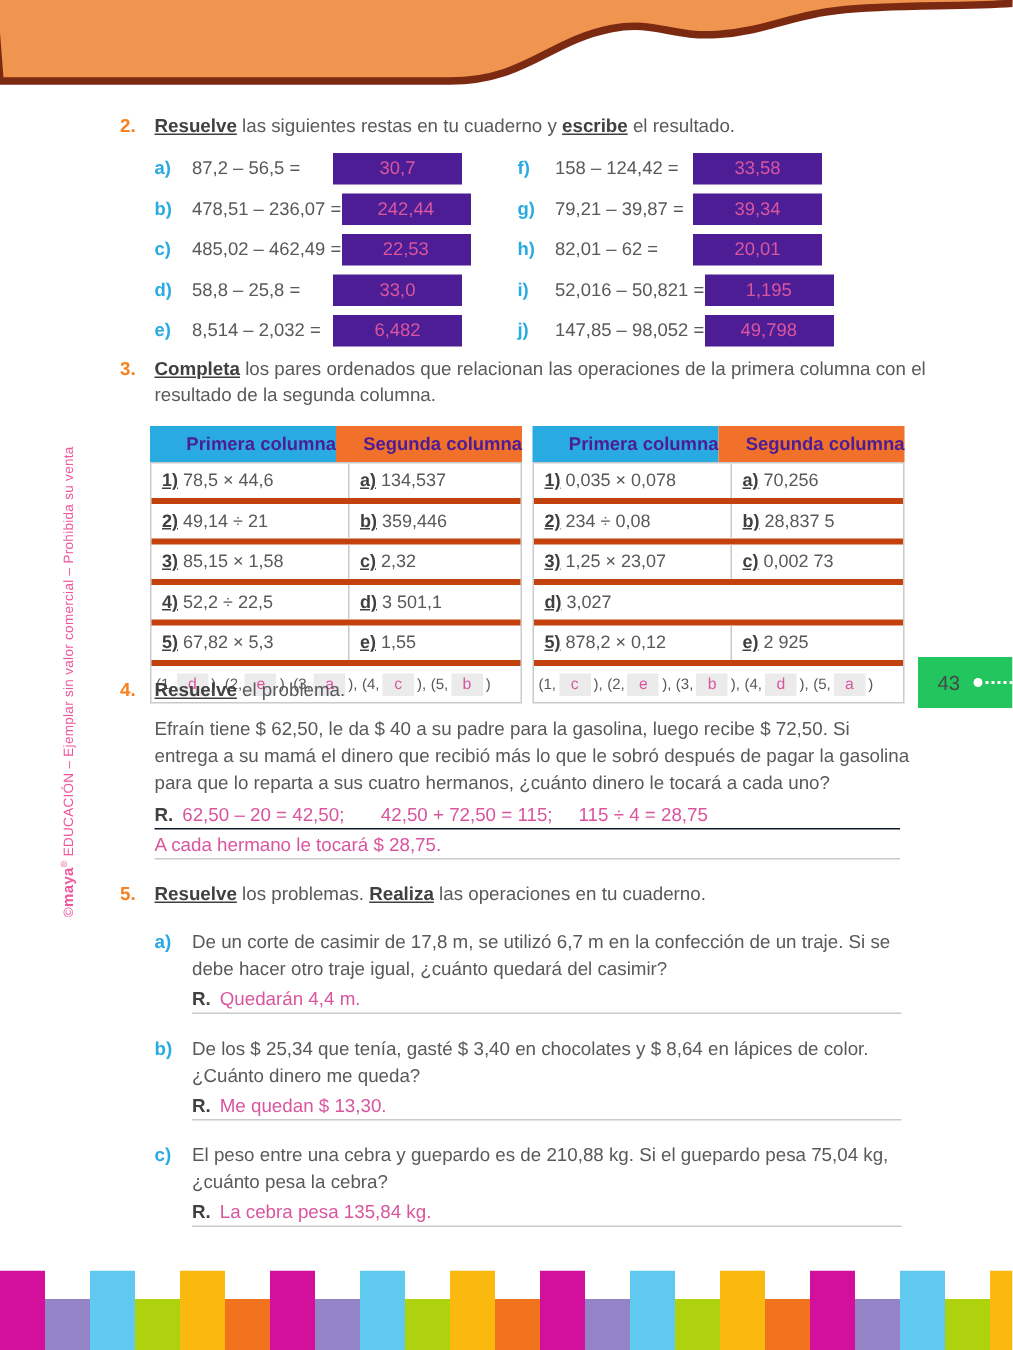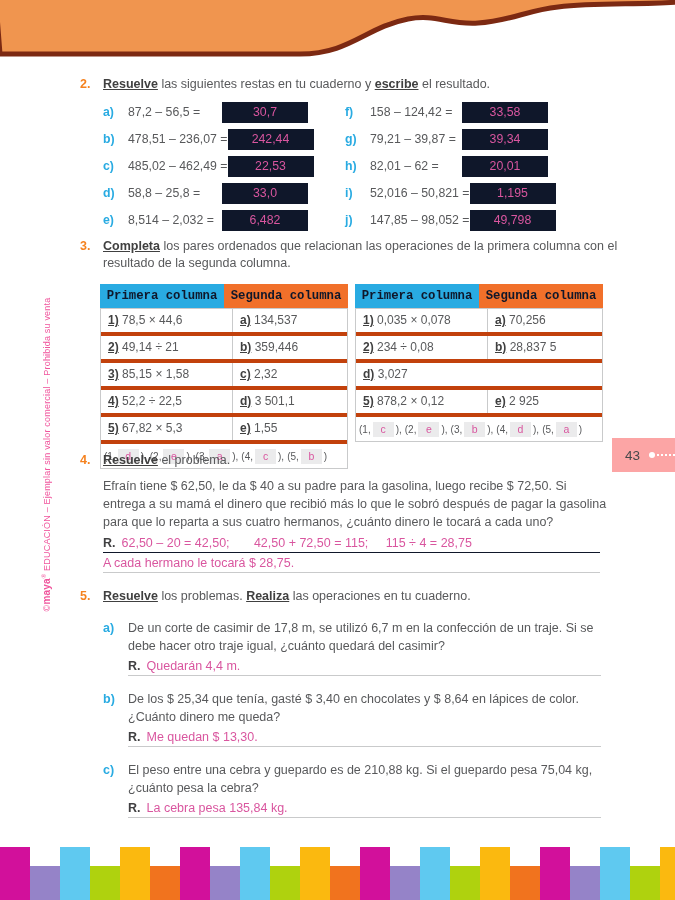--- a/index.html
+++ b/index.html
@@ -15,43 +15,43 @@
   .dk{color:#404040;font-weight:bold;text-decoration:underline;}
   .pink{color:#D9569F;}
 
   
   #ex2{top:76px;left:80px;width:468px;}
   .ex2-cols{display:flex;gap:37px;margin-top:9px;}
   .ex2-col{width:205px;}
   .ex2-col.right{width:203px;}
   .ex2-item{display:flex;align-items:center;height:21px;margin-bottom:6px;font-size:12.3px;white-space:nowrap;}
   .letter{color:#29ABE2;font-weight:bold;width:25px;flex-shrink:0;}
-  .ansbox{margin-left:auto;width:86px;height:21px;background:#0f172a;color:#D9569F;
+  .ansbox{margin-left:auto;width:86px;height:21px;background:#4c1d95;color:#D9569F;
           text-align:center;line-height:21px;flex-shrink:0;}
 
   
   #ex3{top:238px;left:80px;width:528px;}
   .tables{display:flex;gap:7px;margin-top:12px;margin-left:-3px;}
   .tbl{width:248px;font-size:12px;}
   .tbl-head{display:flex;height:24px;}
-  .th{flex:1;color:#0f172a;font-weight:bold;text-align:center;line-height:24px;font-size:12.3px;font-family:Liberation Mono, monospace;}
+  .th{flex:1;color:#4c1d95;font-weight:bold;text-align:right;line-height:24px;font-size:12.3px;}
   .th-first{background:#29ABE2;}
   .th-second{background:#F1702A;}
   .tbl-body{border:1px solid #C9CACB;}
   .tr{display:flex;border-bottom:4px solid #c2410c;height:23px;line-height:23px;}
   .td-op{width:124px;padding-left:7px;border-right:1px solid #C9CACB;overflow:hidden;white-space:nowrap;}
   .td-res{flex:1;padding-left:7px;white-space:nowrap;}
   .tr-pairs{display:flex;align-items:center;height:24px;padding:0 3px;font-size:10px;white-space:nowrap;}
   .pair{display:inline-flex;align-items:center;}
   .pair-box{display:inline-block;width:21px;height:15px;background:#EBEBEC;text-align:center;
             line-height:15px;margin:0 2px;font-size:10.5px;}
   .pair-post{margin-right:3px;}
 
   
-  #page-badge{position:absolute;left:612px;top:438px;width:63px;height:34px;background:#fca5a5;
+  #page-badge{position:absolute;left:612px;top:438px;width:63px;height:34px;background:#22c55e;
               display:flex;align-items:center;color:#47484A;font-size:13.5px;}
   .badge-num{margin-left:13px;}
   .badge-dot{width:6px;height:6px;border-radius:50%;background:#fff;margin-left:9px;flex-shrink:0;}
   .badge-dots{flex:1;border-top:2px dotted #fff;margin-left:2px;}
 
   
   #ex4{top:452px;left:80px;width:528px;}
   .para{margin:8px 0 0 0;line-height:18px;width:505px;}
   .rwork{margin-top:4px;border-bottom:1px solid #0f172a;padding-bottom:1px;width:497px;
          color:#D9569F;line-height:16px;white-space:nowrap;}
@@ -241,20 +241,24 @@
   <div class="tr">
     <div class="td-op"><b class="dk">1)</b> <span>0,035 × 0,078</span></div>
     <div class="td-res"><b class="dk">a)</b> <span>70,256</span></div>
   </div>
 
   <div class="tr">
     <div class="td-op"><b class="dk">2)</b> <span>234 ÷ 0,08</span></div>
     <div class="td-res"><b class="dk">b)</b> <span>28,837 5</span></div>
   </div>
 
+  <div class="tr">
+    <div class="td-op"><b class="dk">3)</b> <span>1,25 × 23,07</span></div>
+    <div class="td-res"><b class="dk">c)</b> <span>0,002 73</span></div>
+  </div>
 
   <div class="tr">
     <div class="td-res"><b class="dk">d)</b> <span>3,027</span></div>
   </div>
 
   <div class="tr">
     <div class="td-op"><b class="dk">5)</b> <span>878,2 × 0,12</span></div>
     <div class="td-res"><b class="dk">e)</b> <span>2 925</span></div>
   </div>
 </div>

